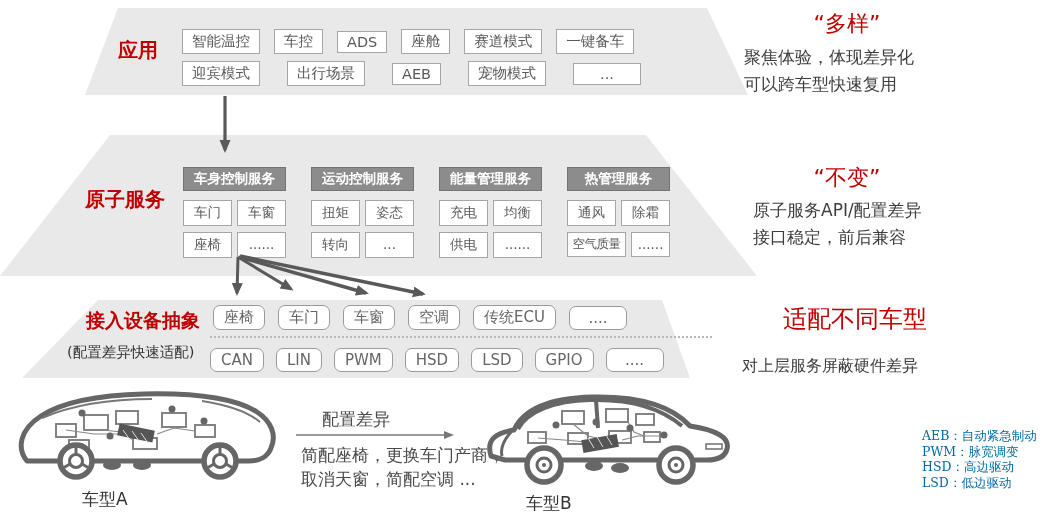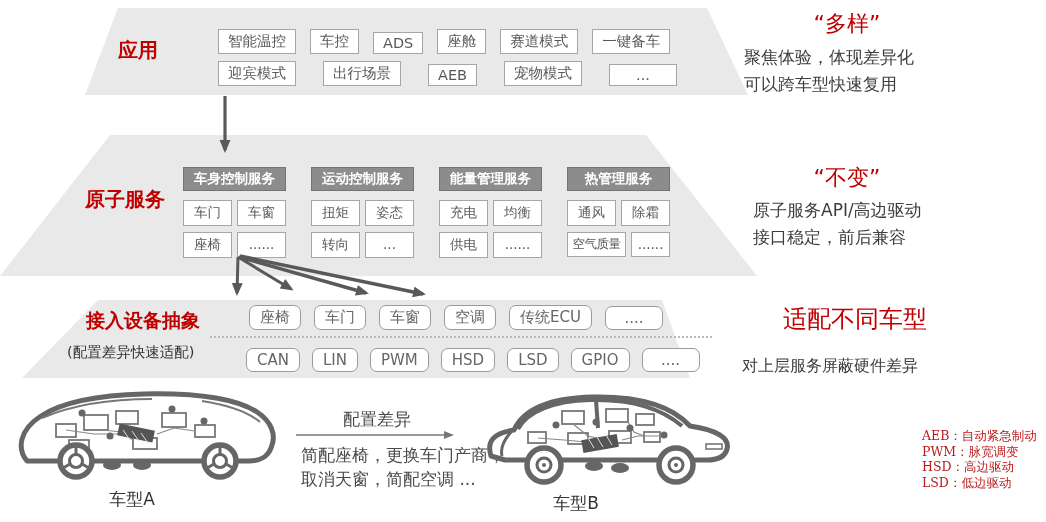--- a/index.html
+++ b/index.html
@@ -3,36 +3,36 @@
 <meta charset="utf-8">
 <style>
   html,body{margin:0;padding:0;background:#fff;}
   body{font-family:"DejaVu Sans","Liberation Sans",sans-serif;}
   .canvas{position:relative;width:1046px;height:522px;background:#fff;overflow:hidden;}
   .trap{position:absolute;background:#e9e9e9;}
   .trap1{left:85px;top:8px;width:663px;height:87px;clip-path:polygon(33px 0,622px 0,663px 87px,0 87px);}
   .trap2{left:0;top:135px;width:757px;height:141px;clip-path:polygon(110px 0,646px 0,757px 141px,0 141px);}
   .trap3{left:22px;top:300px;width:668px;height:78px;clip-path:polygon(76px 0,640px 0,668px 78px,0 78px);}
   .layer-label{position:absolute;color:#c00000;font-weight:bold;white-space:nowrap;}
-  .boxrow{position:absolute;display:flex;align-items:flex-end;margin-left:36px;}
+  .boxrow{position:absolute;display:flex;align-items:center;}
   .box{border:1px solid #a6a6a6;background:#fff;color:#595959;font-size:14.5px;padding:2px 9px;white-space:nowrap;text-align:center;}
   .groups{position:absolute;display:flex;gap:25px;}
   .group{width:103px;}
   .ghead{background:#8c8c8c;border:1px solid #747474;color:#fff;font-weight:bold;font-size:13.5px;text-align:center;padding:2px 0;margin-bottom:9px;white-space:nowrap;}
   .grow{display:flex;gap:5px;margin-bottom:6px;}
   .sbox{flex:1;border:1px solid #a6a6a6;background:#fff;color:#595959;font-size:13.5px;text-align:center;padding:3px 0;white-space:nowrap;overflow:visible;}
   .sbox.wide{flex:1.55;font-size:12.5px;letter-spacing:-0.5px;}
   .rbox{border:1.5px solid #9a9a9a;border-radius:7px;background:#fff;color:#666;font-size:15px;padding:2px 10px;white-space:nowrap;text-align:center;}
   .dotline{position:absolute;left:210px;top:336px;width:502px;border-top:2px dotted #b8b8b8;}
   .rc-title{position:absolute;color:#c00000;font-weight:normal;text-align:center;white-space:nowrap;}
   .rc-lines{position:absolute;color:#3d3d3d;font-size:17px;line-height:27px;white-space:nowrap;}
   .sublabel{position:absolute;color:#333;font-size:14.5px;white-space:nowrap;}
-  .caption{position:absolute;color:#333;font-size:17px;text-align:center;width:100px;white-space:nowrap;}
+  .caption{position:absolute;color:#333;font-size:17px;text-align:left;width:100px;white-space:nowrap;}
   .difftext{position:absolute;color:#4a4a4a;font-size:17px;line-height:24px;white-space:nowrap;}
-  .legend{position:absolute;left:922px;top:428px;font-family:"DejaVu Serif","Liberation Serif",serif;font-size:12.5px;line-height:15.5px;color:#b91c1c;white-space:nowrap;}
+  .legend{position:absolute;left:922px;top:428px;font-family:"DejaVu Serif","Liberation Serif",serif;font-size:12.5px;line-height:15.5px;color:#0369a1;white-space:nowrap;}
   svg.overlay{position:absolute;left:0;top:0;pointer-events:none;z-index:4;}
   .carsvg{position:absolute;z-index:1;}
 </style>
 </head>
 <body>
 
 <div class="canvas">
 
   <div class="trap trap1"></div>
   <div class="trap trap2"></div>
@@ -142,21 +142,21 @@
   </div>
 
   <div class="rc-title" style="left:752px;top:9px;width:190px;font-size:22px;">“多样”</div>
   <div class="rc-lines" style="left:744px;top:44px;">
     <div>聚焦体验，体现差异化</div>
     <div>可以跨车型快速复用</div>
   </div>
 
   <div class="rc-title" style="left:752px;top:163px;width:190px;font-size:22px;">“不变”</div>
   <div class="rc-lines" style="left:753px;top:197px;">
-    <div>原子服务API/高边驱动</div>
+    <div>原子服务API/配置差异</div>
     <div>接口稳定，前后兼容</div>
   </div>
 
   <div class="rc-title" style="left:760px;top:303px;width:190px;font-size:24px;">适配不同车型</div>
   <div class="rc-lines" style="left:742px;top:352px;font-size:16px;">
     <div>对上层服务屏蔽硬件差异</div>
   </div>
 
   <div class="legend">
     <div>AEB：自动紧急制动</div>

